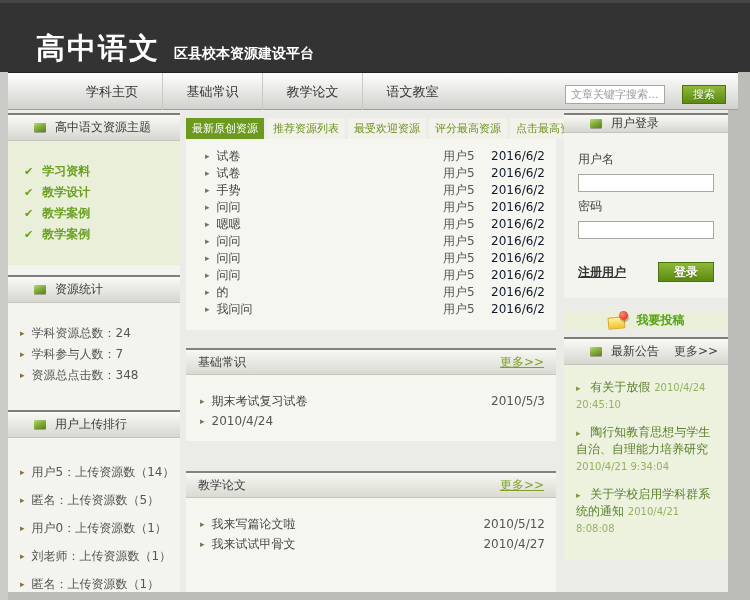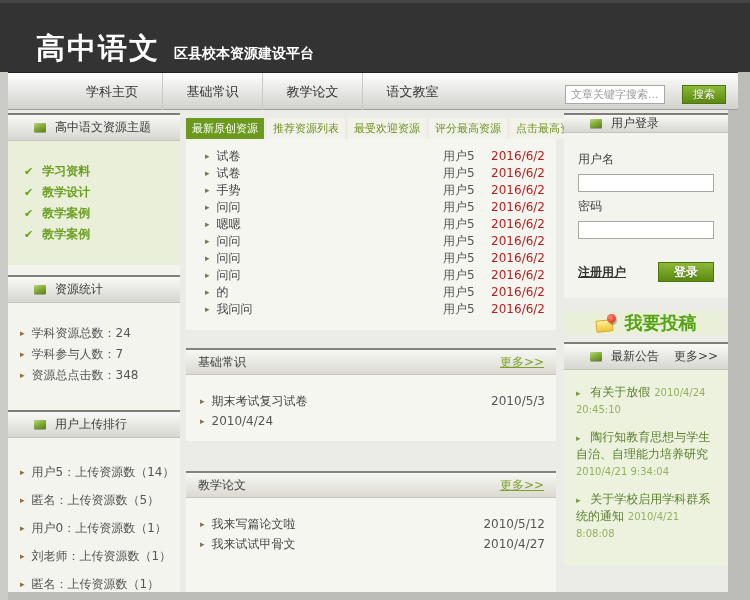--- a/index.html
+++ b/index.html
@@ -46,21 +46,21 @@
 
   
   .tabbar { display:flex; gap:3px; margin-top:6px; height:21px; }
   .tab { font-size:11px; line-height:21px; padding:0 6px; background:#f2f2eb; color:#6c9120; text-decoration:none; cursor:pointer; white-space:nowrap; }
   .tab.active { background:#6c9a1e; color:#fff; }
   .res-panel { background:#f6f6f1; padding:9px 0 12px; }
   .res-row { display:flex; align-items:center; padding:2px 11px 2px 0; font-size:12px; line-height:13px; cursor:pointer; }
   .res-row .blt { margin-left:19px; color:#7d7155; }
   .res-title { flex:1; color:#444; }
   .res-author { width:44px; color:#555; }
-  .res-date { width:58px; color:#b91c1c; text-align:right; }
+  .res-date { width:58px; color:#0f172a; text-align:right; }
   .sec-box { margin-top:18px; }
   .sec-box.second { margin-top:30px; flex:1; display:flex; flex-direction:column; }
   .sec-hd { height:27px; background:linear-gradient(#f7f7f3,#dadad2); border-top:2px solid #83837b; border-bottom:1px solid #c6c6c0; display:flex; align-items:center; padding:0 12px; font-size:12px; color:#3c3c3c; }
   .more-link { margin-left:auto; color:#7ca327; font-size:12px; text-decoration:underline; cursor:pointer; }
   .sec-list { background:#f6f6f1; padding:16px 0 10px; min-height:66px; }
   .sec-box.second .sec-list { flex:1; }
   .sec-row { display:flex; align-items:center; padding:3px 11px 3px 0; font-size:12px; line-height:14px; cursor:pointer; }
   .sec-row .blt { margin-left:14px; color:#7d7155; }
   .sec-item-title { flex:1; color:#444; }
   .sec-item-date { color:#555; }
@@ -69,21 +69,21 @@
   .login-form { background:#f3f4ee; padding:12px 14px 16px; }
   .fld-label { font-size:12px; color:#444; margin:6px 0 4px; }
   .fld-input { width:100%; height:18px; border:1px solid #a8a8a2; background:#fff; font-family:inherit; font-size:12px; padding:0 4px; }
   .login-row { display:flex; align-items:center; margin-top:23px; }
   .register-link { font-size:12px; font-weight:bold; color:#333; text-decoration:underline; cursor:pointer; }
   .login-btn { margin-left:auto; width:56px; height:20px; font-weight:bold; }
   .contribute { margin-top:13px; background:#e9efd9; height:50px; display:flex; align-items:center; justify-content:center; cursor:pointer; }
   .note-icon { position:relative; width:22px; height:19px; margin-right:7px; }
   .note-paper { position:absolute; left:0; bottom:1px; width:17px; height:12px; background:linear-gradient(#fff2a0,#f1c32f); border:1px solid #d9a820; border-radius:1px; transform:rotate(-5deg); }
   .note-pin { position:absolute; top:0; right:2px; width:9px; height:9px; border-radius:50%; background:radial-gradient(circle at 35% 35%,#ff8a74,#d62005); box-shadow:1px 2px 1px rgba(0,0,0,.25); }
-  .contribute-label { font-size:18px; font-weight:bold; color:#53a313; }
+  .contribute-label { font-size:12px; font-weight:bold; color:#53a313; }
   .announce { margin-top:7px; }
   .announce-more { margin-left:auto; font-size:12px; color:#444; cursor:pointer; }
   .ann-list { background:#edf2df; padding:14px 10px 12px 12px; }
   .ann-item { margin-bottom:11px; font-size:12px; line-height:17px; cursor:pointer; }
   .ann-item .blt { color:#7a9a40; margin-right:6px; }
   .ann-title { color:#5a7f2c; }
   .ann-time { color:#94b15e; font-size:10px; }
 </style>
 </head>
 <body>

